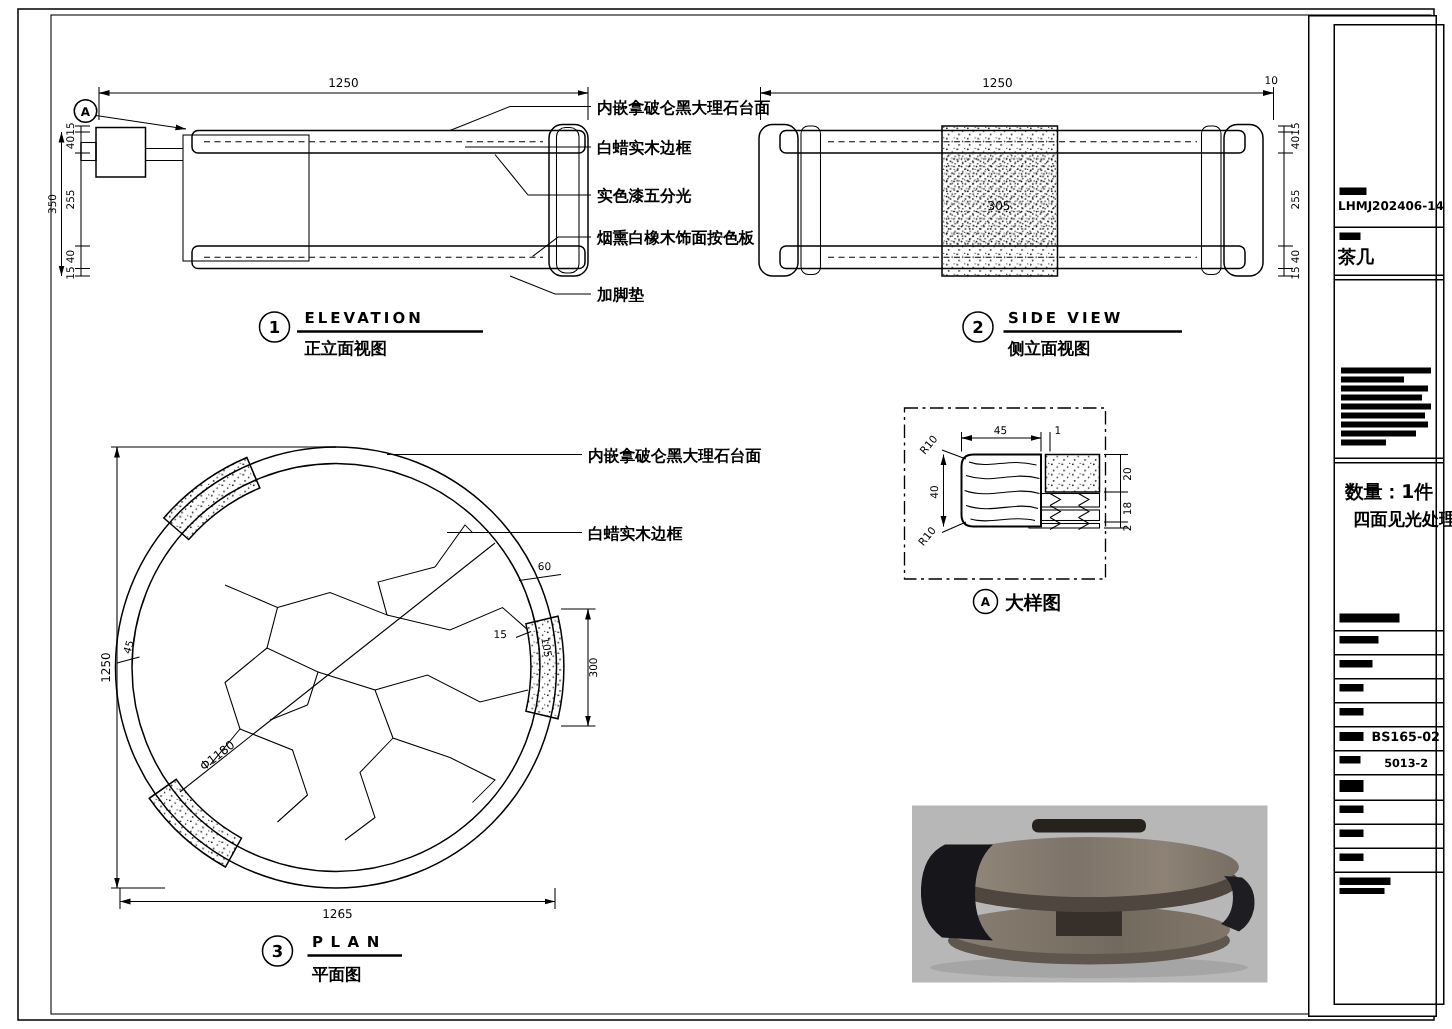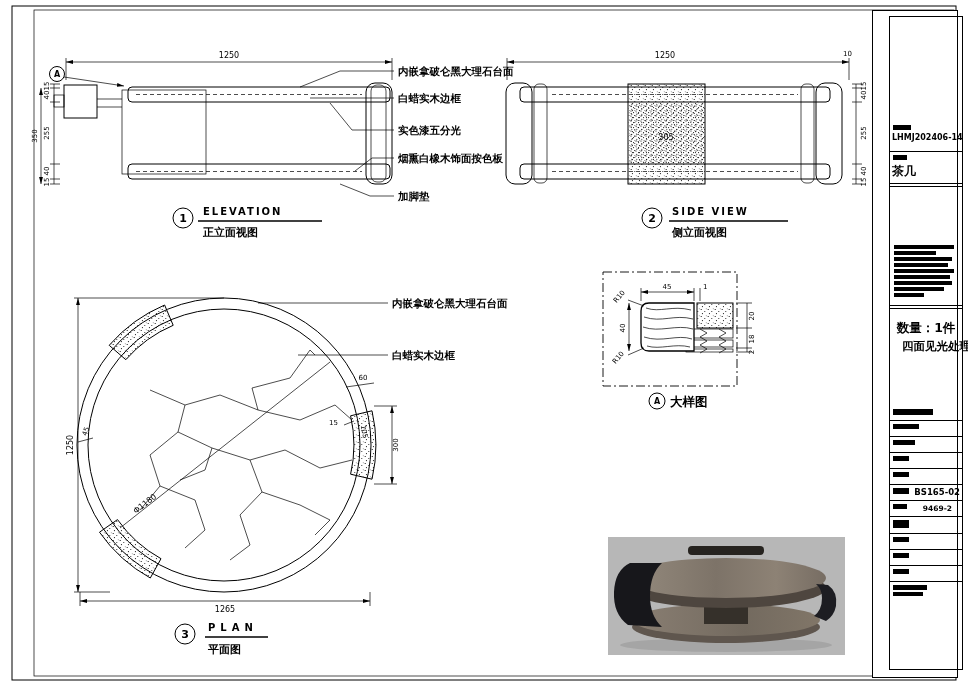--- a/index.html
+++ b/index.html
@@ -326,21 +326,21 @@
     <div class="bar" style="left:3px;top:423px;width:22px;height:5px"></div>
     <div class="hr" style="top:435px"></div>
     <div class="bar" style="left:3px;top:439px;width:16px;height:5px"></div>
     <div class="hr" style="top:451px"></div>
     <div class="bar" style="left:3px;top:455px;width:16px;height:5px"></div>
     <div class="hr" style="top:467px"></div>
     <div class="bar" style="left:3px;top:471px;width:16px;height:6px"></div>
     <div class="rowval" style="top:470px;font-size:8.5px">BS165-02</div>
     <div class="hr" style="top:483px"></div>
     <div class="bar" style="left:3px;top:487px;width:14px;height:5px"></div>
-    <div class="rowval" style="top:487px;right:10px;font-size:7.5px">9469-2</div>
+    <div class="rowval" style="top:487px;right:10px;font-size:7.5px">5013-2</div>
     <div class="hr" style="top:499px"></div>
     <div class="bar" style="left:3px;top:503px;width:16px;height:8px"></div>
     <div class="hr" style="top:516px"></div>
     <div class="bar" style="left:3px;top:520px;width:16px;height:5px"></div>
     <div class="hr" style="top:532px"></div>
     <div class="bar" style="left:3px;top:536px;width:16px;height:5px"></div>
     <div class="hr" style="top:548px"></div>
     <div class="bar" style="left:3px;top:552px;width:16px;height:5px"></div>
     <div class="hr" style="top:564px"></div>
     <div class="bar" style="left:3px;top:568px;width:34px;height:5px"></div>

